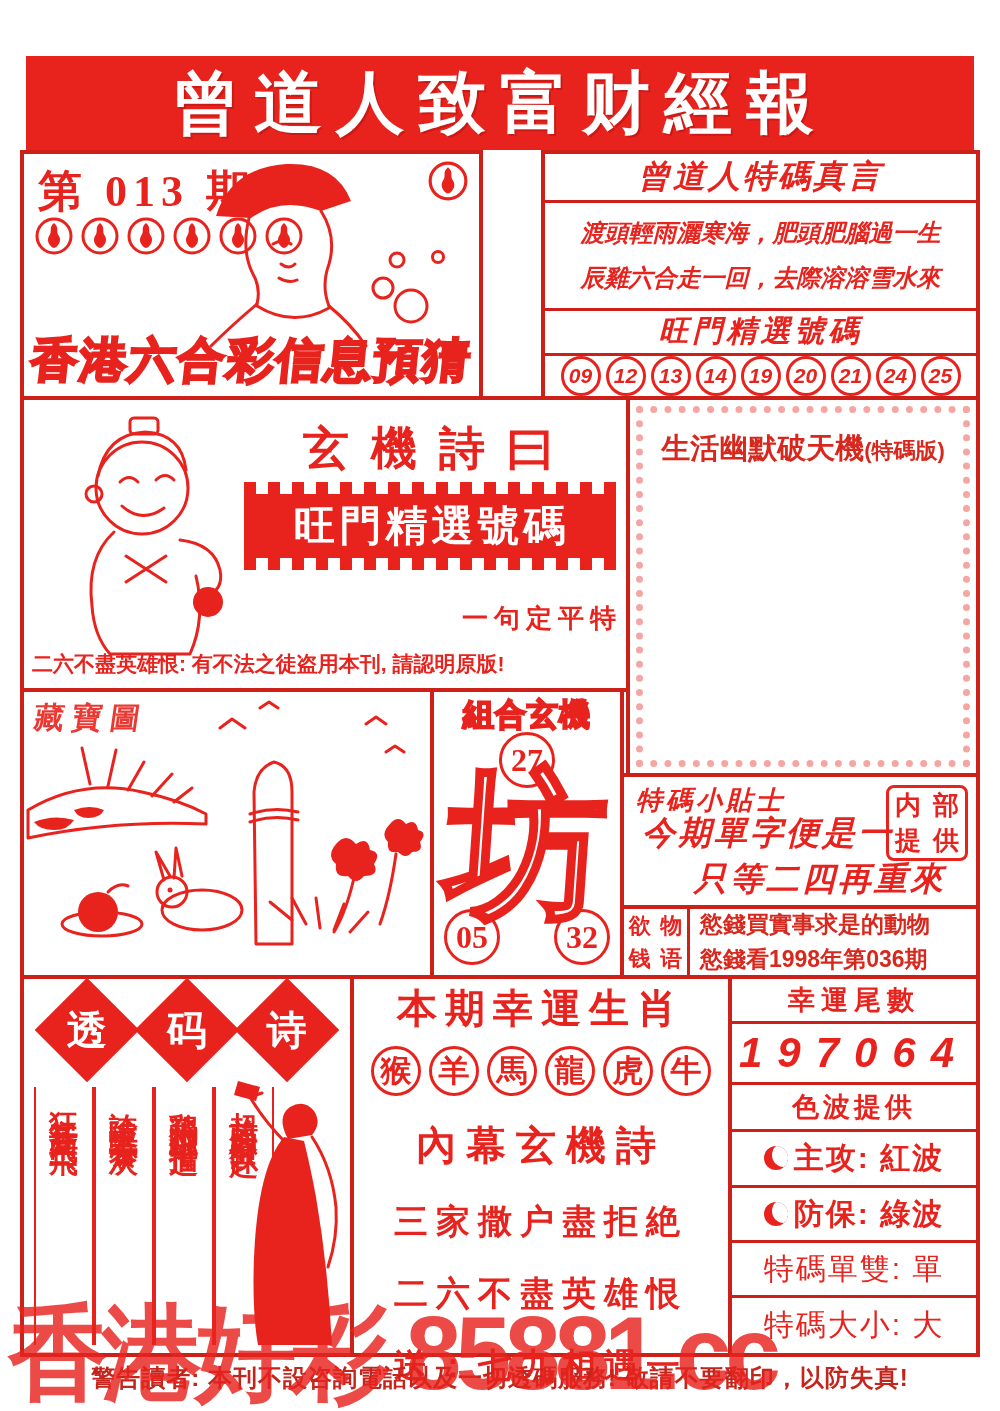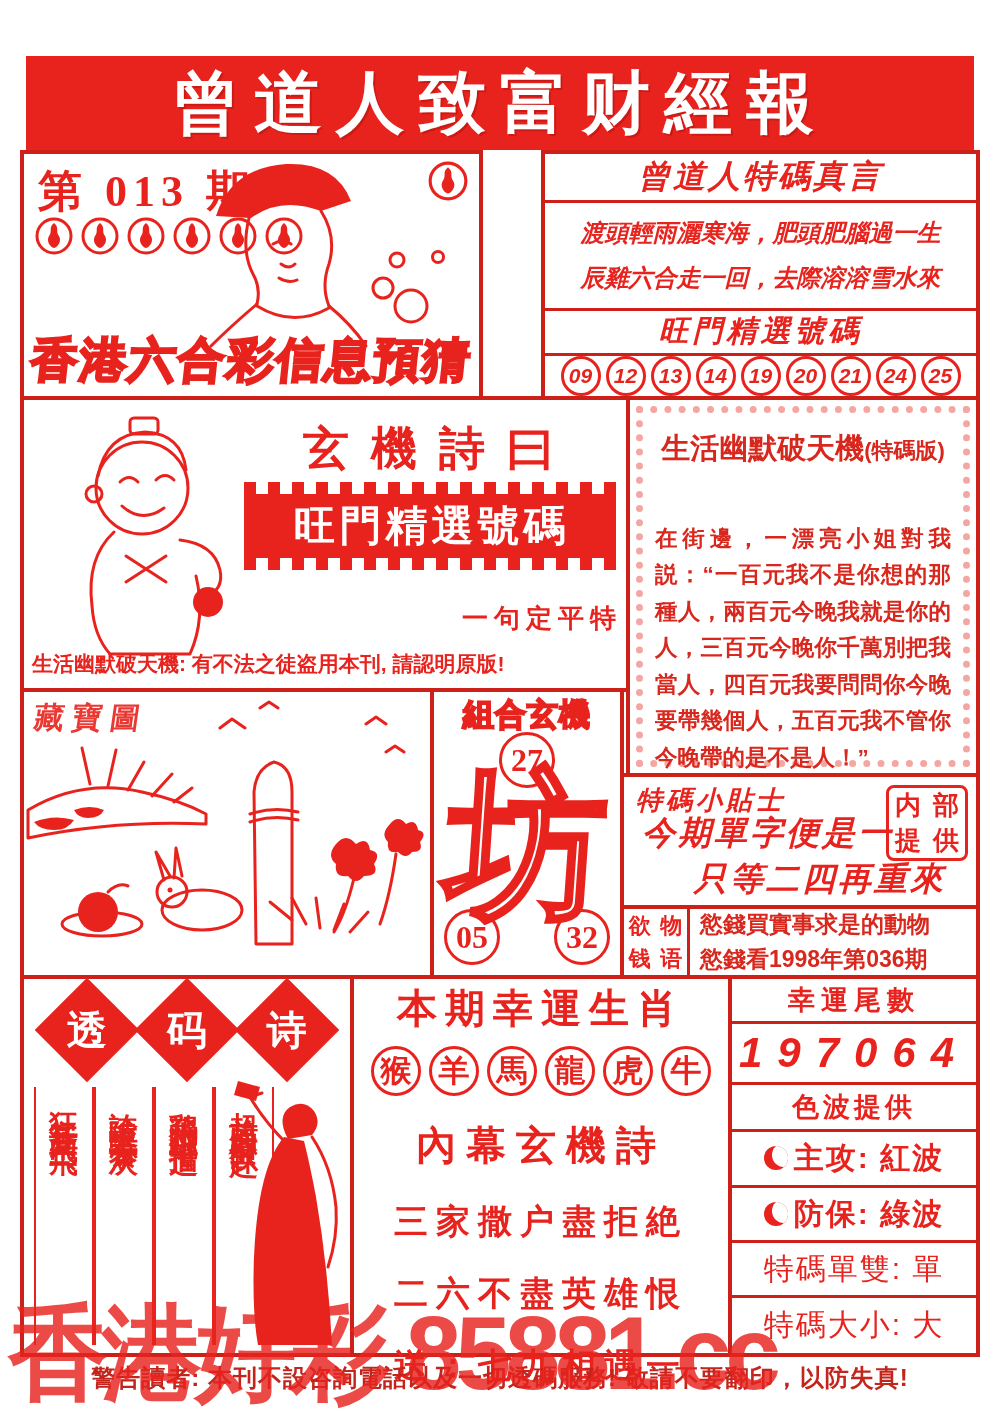--- a/index.html
+++ b/index.html
@@ -218,29 +218,28 @@
       <path class="st" d="M84 126 Q56 152 62 200 Q64 230 80 248 L160 248 Q176 212 166 170"></path>
       <path class="st" d="M150 134 q34 4 40 30 q4 20 -14 26"></path>
       <circle class="fl" cx="178" cy="196" r="15"></circle>
       <path class="st" d="M96 150 l40 26 M136 150 l-40 26"></path>
     </svg>
     <div id="mystictitle">玄機詩曰</div>
     <div id="poemwrap">
       <div id="poemcore">旺門精選號碼</div>
     </div>
     <div id="tagline">一句定平特</div>
-    <div id="notice">生活幽默破天機: 有不法之徒盗用本刊, 請認明原版!</div>
+    <div id="notice">二六不盡英雄恨: 有不法之徒盗用本刊, 請認明原版!</div>
   </div>
 
   <div class="box" id="humor">
     <div id="humorinner">
       <div id="humortitle">
         <span>生活幽默破天機</span><span class="suf">(特碼版)</span>
       </div>
-      <div id="humorbody">在街邊，一漂亮小姐對我説：“一百元我不是你想的那種人，兩百元今晚我就是你的人，三百元今晚你千萬別把我當人，四百元我要問問你今晚要帶幾個人，五百元我不管你今晚帶的是不是人！”</div>
     </div>
   </div>
 
   <div class="box" id="treasure">
     <div id="treasuretitle">藏寶圖</div>
     <svg width="404" height="280" viewBox="0 0 404 280" style="position:absolute;left:0;top:0;">
       <path class="st" d="M196 36 l12 -9 l13 9 M236 16 l9 -6 l9 6 M342 32 l10 -7 l10 7 M362 60 l9 -6 l9 6"></path>
       <path class="st" d="M4 118 Q58 86 118 100 Q156 108 182 122 L182 132 Q90 128 4 146 Z"></path>
       <path class="fl" d="M10 130 q20 -8 40 -2 q-6 10 -20 10 q-14 0 -20 -8z M50 118 q16 -6 30 0 q-4 8 -16 8 q-10 0 -14 -8z"></path>
       <path class="st" d="M66 92 L58 56 M84 94 L92 58 M104 98 L120 70 M128 104 L148 82 M150 110 L168 96"></path>

